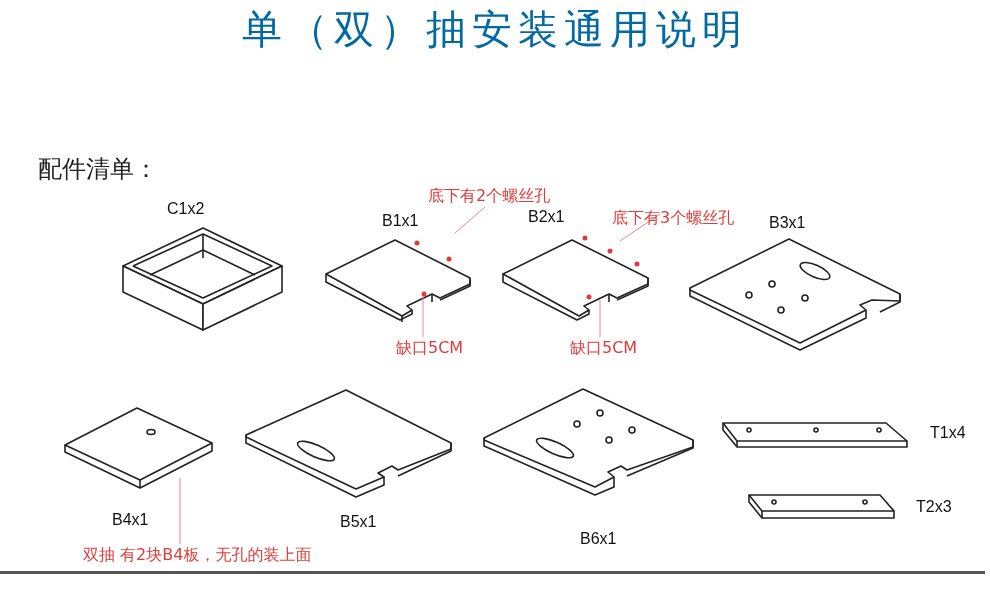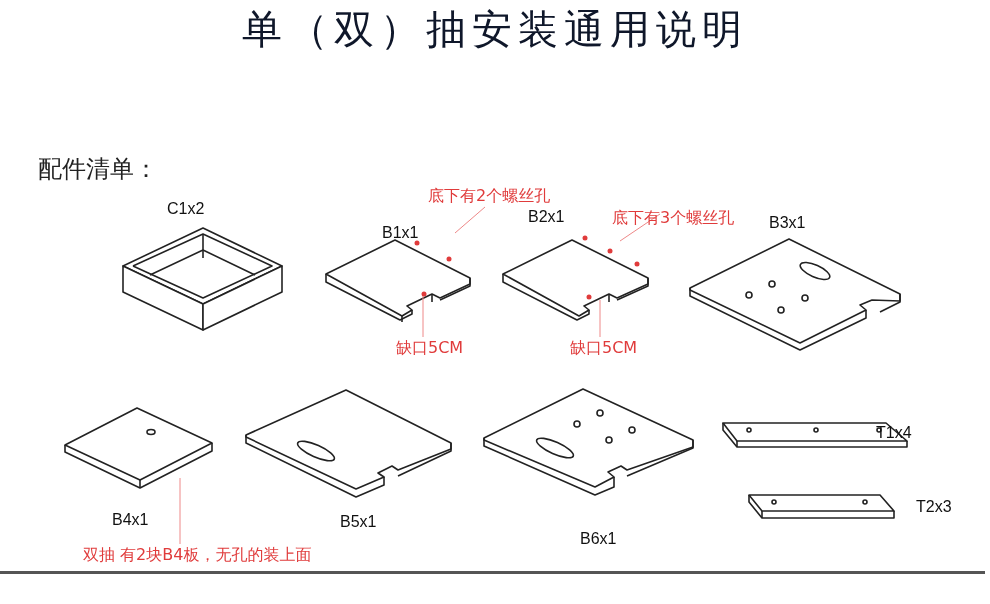--- a/index.html
+++ b/index.html
@@ -1,19 +1,19 @@
 <!DOCTYPE html>
 <html><head>
 <meta charset="utf-8">
 <style>
   html, body { margin: 0; padding: 0; background: #ffffff; }
   body { width: 990px; height: 604px; position: relative; overflow: hidden;
          font-family: "DejaVu Sans", sans-serif; color: #222; }
   .title { position: absolute; left: 0; width: 990px; top: 2px; text-align: center;
-           font-family: "DejaVu Serif", serif; font-size: 40px; letter-spacing: 6px; color: #0f172a; }
+           font-family: "DejaVu Serif", serif; font-size: 40px; letter-spacing: 6px; color: #0369a1; }
   .subtitle { position: absolute; left: 38px; top: 153px; font-family: Liberation Mono, monospace;
               font-size: 24px; color: #222; }
   .lbl { position: absolute; font-family: "Liberation Sans", sans-serif; font-size: 16px; color: #111; }
   .note { position: absolute; font-family: "DejaVu Sans", sans-serif; font-size: 16px; color: #e03b3b; white-space: nowrap; }
   svg.art { position: absolute; left: 0; top: 0; }
   .divider { position: absolute; left: 0; top: 571px; width: 985px; height: 3px; background: #555; }
 </style>
 </head>
 <body>
 
@@ -111,27 +111,27 @@
       <circle cx="449" cy="259" r="2.5"></circle>
       <circle cx="424" cy="294" r="2.5"></circle>
     <circle cx="585" cy="238" r="2.5"></circle>
       <circle cx="610" cy="251" r="2.5"></circle>
       <circle cx="637" cy="264" r="2.5"></circle>
     <circle cx="589" cy="297" r="2.5"></circle>
   </g>
 </svg>
 
 <div class="lbl" style="left:167px;top:200px">C1x2</div>
-<div class="lbl" style="left:382px;top:224px">B1x1</div>
+<div class="lbl" style="left:382px;top:212px">B1x1</div>
 <div class="lbl" style="left:528px;top:208px">B2x1</div>
 <div class="lbl" style="left:769px;top:214px">B3x1</div>
 <div class="lbl" style="left:112px;top:511px">B4x1</div>
 <div class="lbl" style="left:340px;top:513px">B5x1</div>
 <div class="lbl" style="left:580px;top:530px">B6x1</div>
-<div class="lbl" style="left:876px;top:424px">T1x4</div>
+<div class="lbl" style="left:930px;top:424px">T1x4</div>
 <div class="lbl" style="left:916px;top:498px">T2x3</div>
 
 <div class="note" style="left:428px;top:186px">底下有2个螺丝孔</div>
 <div class="note" style="left:612px;top:208px">底下有3个螺丝孔</div>
 <div class="note" style="left:396px;top:338px">缺口5CM</div>
 <div class="note" style="left:570px;top:338px">缺口5CM</div>
 <div class="note" style="left:83px;top:545px">双抽 有2块B4板，无孔的装上面</div>
 
 <div class="divider"></div>
 

